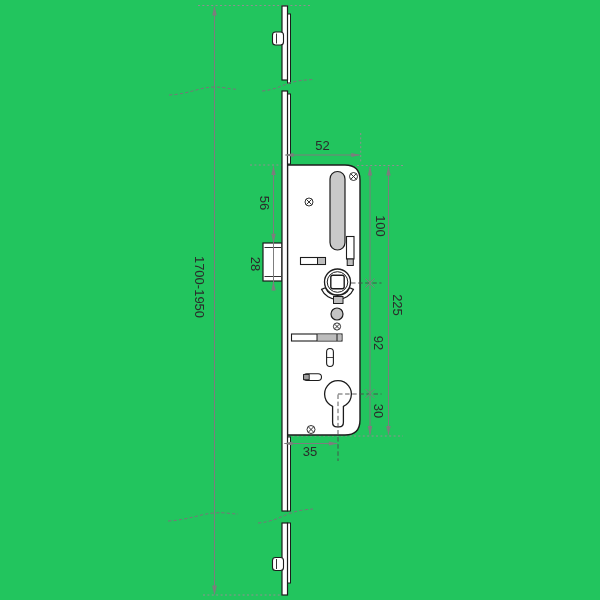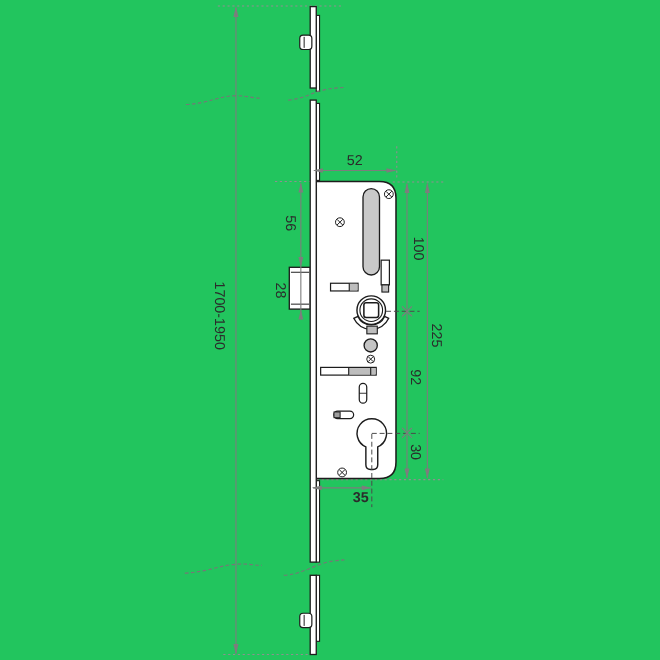--- a/index.html
+++ b/index.html
@@ -191,14 +191,14 @@
   <div class="dim-label rot" style="left:162px;top:280px;width:74px;">1700-1950</div>
 
   <div class="dim-label rot" style="left:362.5px;top:219px;width:34px;">100</div>
 
   <div class="dim-label rot" style="left:379.5px;top:298px;width:34px;">225</div>
 
   <div class="dim-label rot" style="left:364.5px;top:335.5px;width:26px;">92</div>
 
   <div class="dim-label rot" style="left:365px;top:403.5px;width:26px;">30</div>
 
-  <div class="dim-label" style="left:315px;top:444.5px;width:26px;font-weight:bold;">35</div>
+  <div class="dim-label" style="left:297px;top:444.5px;width:26px;">35</div>
 </div>
 
 </body></html>

